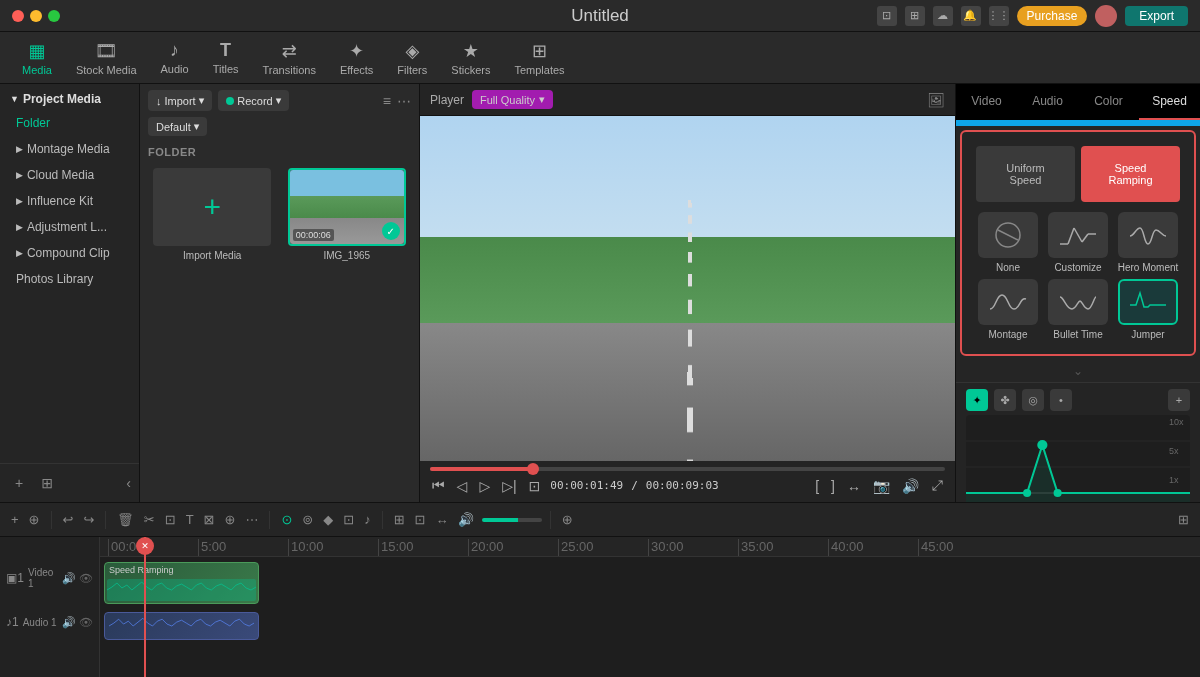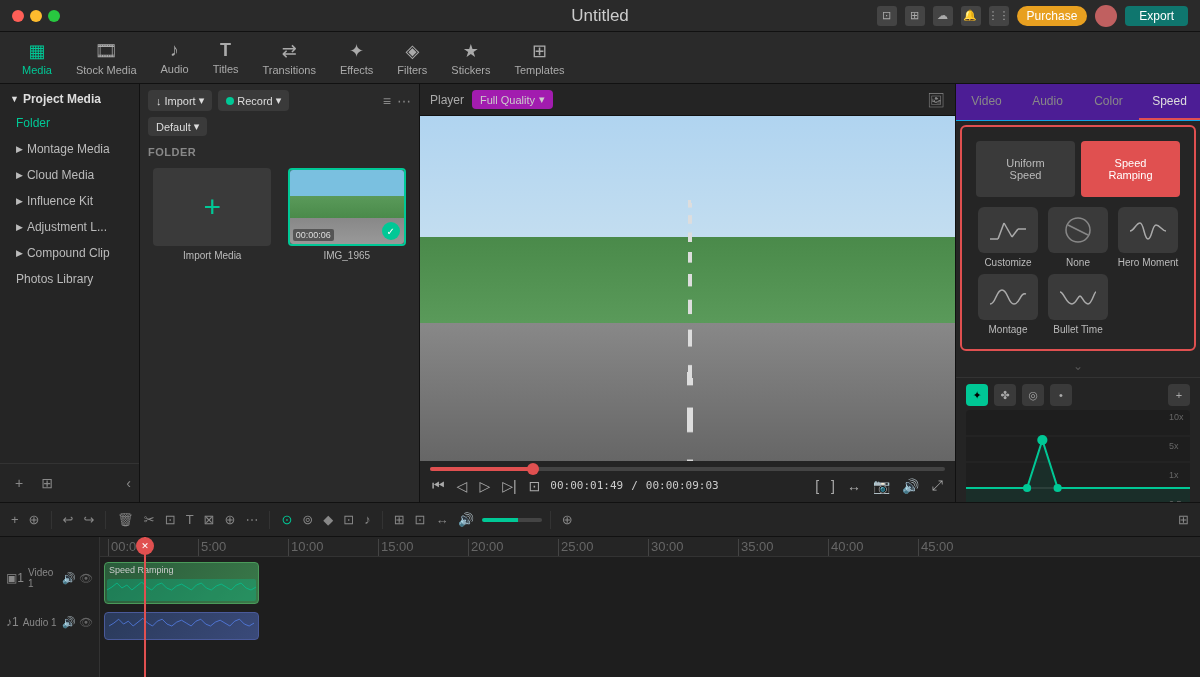--- a/index.html
+++ b/index.html
@@ -451,22 +451,22 @@
     
     .right-panel {
       width: 245px;
       background: #252525;
       border-left: 1px solid #111;
       display: flex;
       flex-direction: column;
     }
     .right-tabs {
       display: flex;
-      background: #4c1d95;
-      border-bottom: 1px solid #0ea5e9;
+      background: #000000;
+      border-bottom: 6px solid #0ea5e9;
     }
     .right-tab {
       flex: 1;
       padding: 10px 6px;
       text-align: center;
       font-size: 12px;
       color: #888;
       cursor: pointer;
       border-bottom: 2px solid transparent;
     }
@@ -984,43 +984,43 @@
         <div class="speed-section">
           <div class="speed-type-row">
             <button class="speed-type-btn">Uniform Speed</button>
             <button class="speed-type-btn active">Speed Ramping</button>
           </div>
           <div class="speed-grid">
 
             <div class="speed-item">
               <div class="speed-icon-box">
                 <svg width="40" height="30" class="speed-svg">
+                  <circle cx="20" cy="15" r="12" stroke="#888" stroke-width="1.5" fill="none"></circle>
+                  <line x1="10" y1="10" x2="30" y2="20" stroke="#888" stroke-width="1.5"></line>
+                </svg>
+              </div>
+              <span class="speed-item-label">None</span>
+            </div>
+
+            <div class="speed-item">
+              <div class="speed-icon-box">
+                <svg width="40" height="30" class="speed-svg">
                   <line x1="2" y1="24" x2="10" y2="24" stroke="#aaa" stroke-width="1.5"></line>
                   <line x1="10" y1="24" x2="16" y2="8" stroke="#aaa" stroke-width="1.5"></line>
                   <line x1="16" y1="8" x2="24" y2="22" stroke="#aaa" stroke-width="1.5"></line>
                   <line x1="24" y1="22" x2="30" y2="14" stroke="#aaa" stroke-width="1.5"></line>
                   <line x1="30" y1="14" x2="38" y2="14" stroke="#aaa" stroke-width="1.5"></line>
                 </svg>
               </div>
               <span class="speed-item-label">Customize</span>
             </div>
 
             <div class="speed-item">
               <div class="speed-icon-box">
                 <svg width="40" height="30" class="speed-svg">
-                  <circle cx="20" cy="15" r="12" stroke="#888" stroke-width="1.5" fill="none"></circle>
-                  <line x1="10" y1="10" x2="30" y2="20" stroke="#888" stroke-width="1.5"></line>
-                </svg>
-              </div>
-              <span class="speed-item-label">None</span>
-            </div>
-
-            <div class="speed-item">
-              <div class="speed-icon-box">
-                <svg width="40" height="30" class="speed-svg">
                   <path d="M2,16 C6,16 8,8 12,8 C16,8 16,24 20,24 C24,24 24,10 28,10 C32,10 34,16 38,16" stroke="#aaa" stroke-width="1.5" fill="none"></path>
                 </svg>
               </div>
               <span class="speed-item-label">Hero Moment</span>
             </div>
 
             <div class="speed-item">
               <div class="speed-icon-box">
                 <svg width="40" height="30" class="speed-svg">
                   <path d="M2,22 C8,22 8,8 14,8 C20,8 20,22 26,22 C32,22 32,10 38,12" stroke="#aaa" stroke-width="1.5" fill="none"></path>
@@ -1031,20 +1031,28 @@
 
             <div class="speed-item">
               <div class="speed-icon-box">
                 <svg width="40" height="30" class="speed-svg">
                   <path d="M2,10 C6,10 8,22 14,22 C18,22 20,14 22,14 C24,14 26,22 30,22 C34,22 36,10 38,10" stroke="#aaa" stroke-width="1.5" fill="none"></path>
                 </svg>
               </div>
               <span class="speed-item-label">Bullet Time</span>
             </div>
 
+            <div class="speed-item">
+              <div class="speed-icon-box selected">
+                <svg width="40" height="30" class="speed-svg">
+                  <path d="M2,18 C4,18 6,18 8,18 L12,6 L16,20 L20,20 L22,18 L24,18 L26,18 C28,18 30,18 38,18" stroke="#00c896" stroke-width="1.5" fill="none"></path>
+                </svg>
+              </div>
+              <span class="speed-item-label">Jumper</span>
+            </div>
           </div>
         </div>
       </div>
 
       <div class="divider-chevron">⌄</div>
 
       <div class="speed-ramp-controls">
         <div class="speed-ramp-toolbar">
           <button class="ramp-tool-btn active">✦</button>
           <button class="ramp-tool-btn">✤</button>

